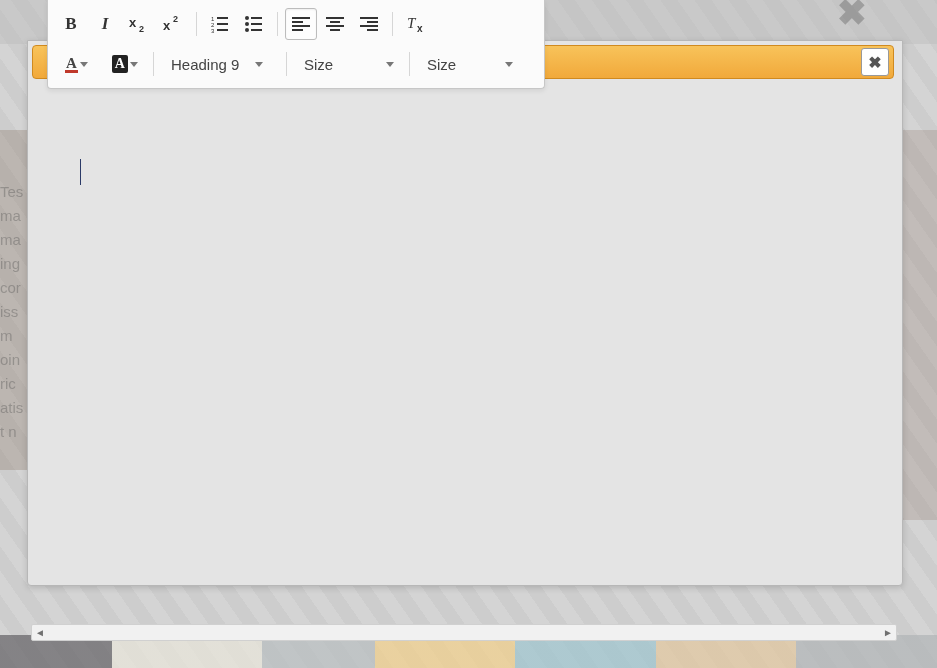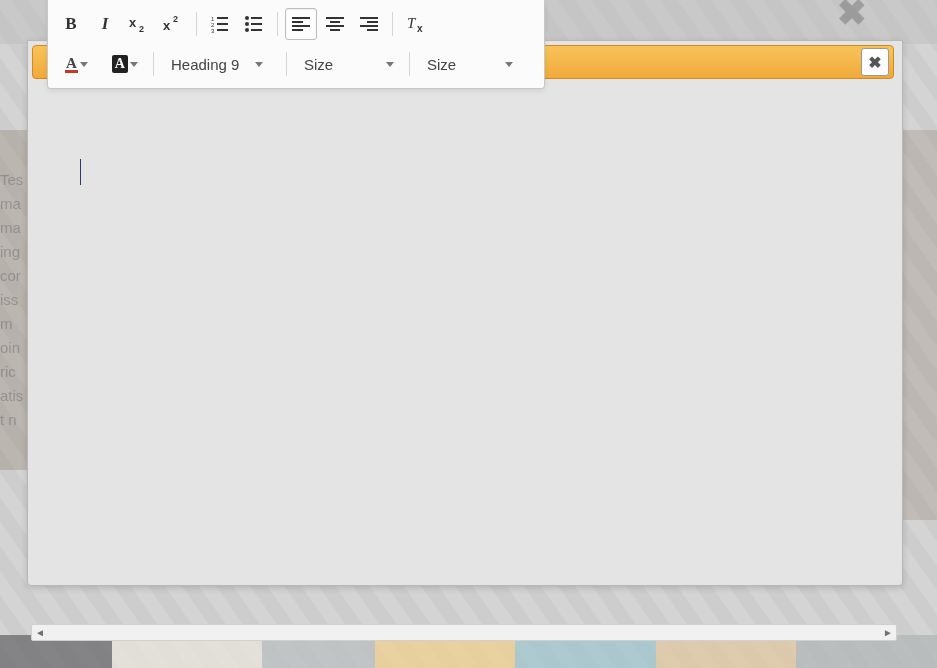--- a/index.html
+++ b/index.html
@@ -49,21 +49,21 @@
     border-radius:4px;
   }
   .bg-img2 {
     position:absolute;
     top:130px; right:0; width:40px; height:390px;
     background: #a09086;
     opacity:0.35;
   }
   .bg-text {
     position:absolute;
-    top:168px; left:0;
+    top:180px; left:0;
     font-size:15px;
     color:#4d4d4d;
     line-height:24px;
     opacity:0.35;
     white-space:pre;
   }
   .bg-close {
     position:absolute;
     top:-8px; right:70px;
     font-size:36px;

